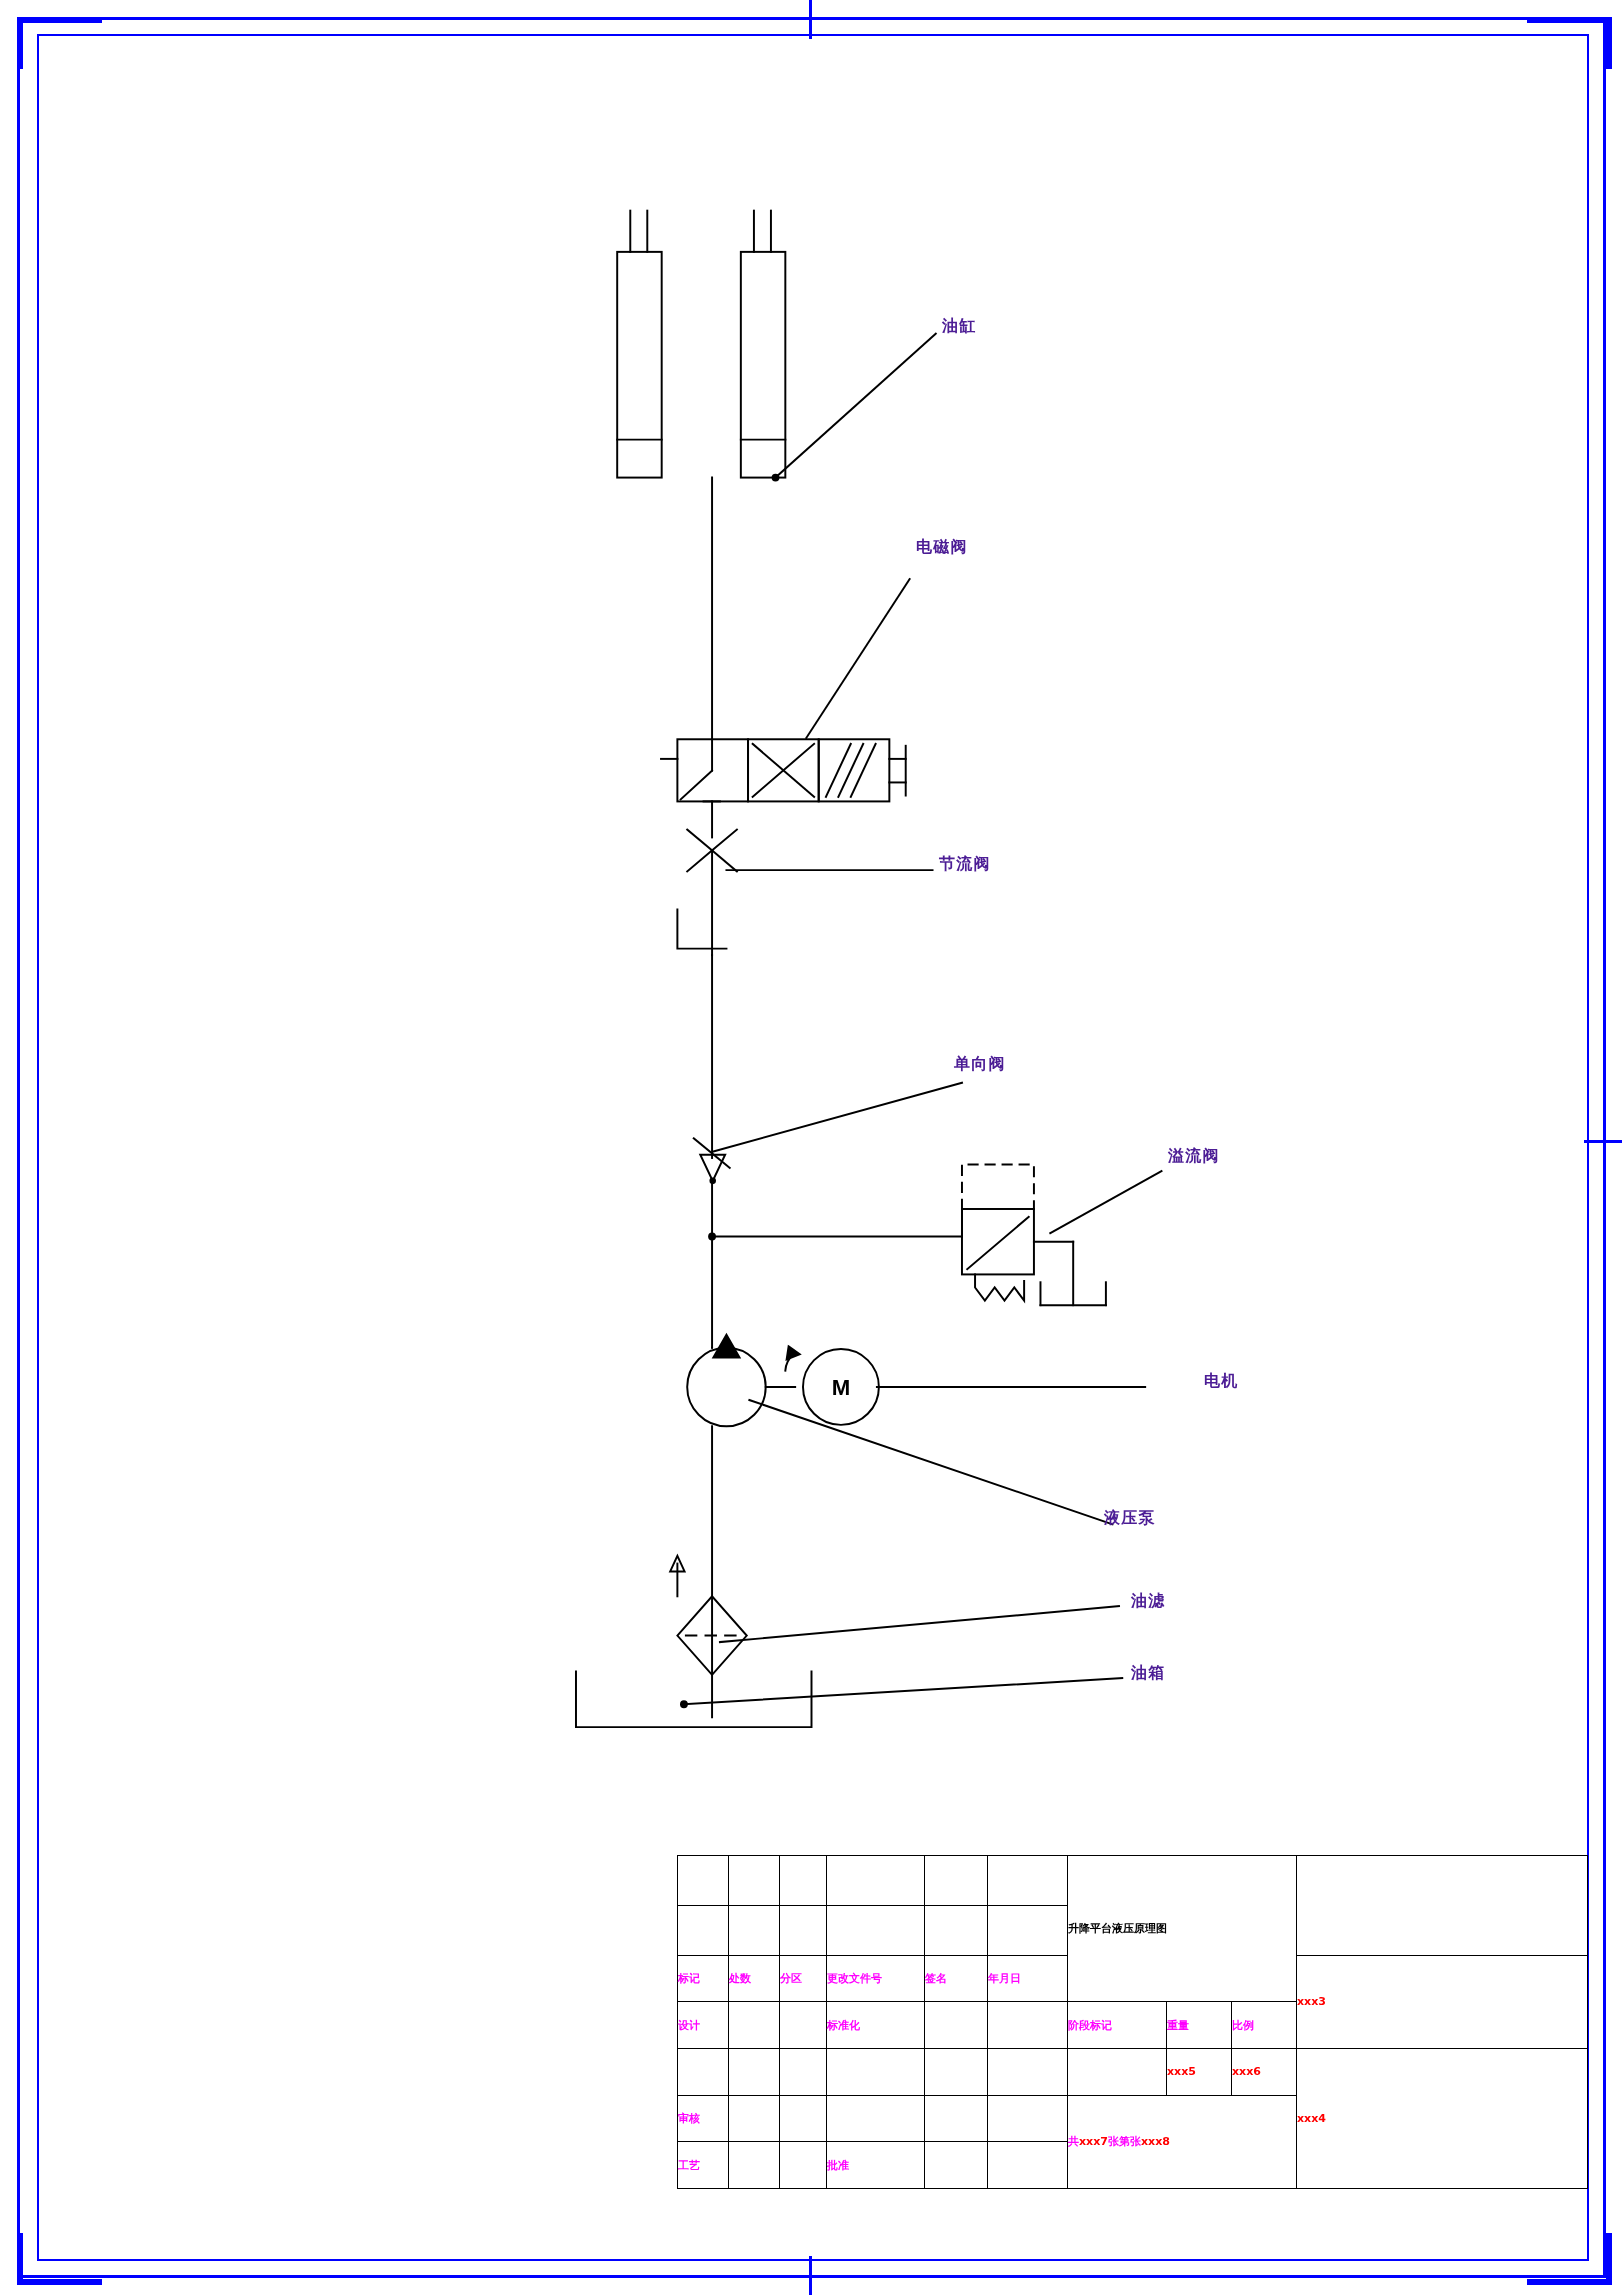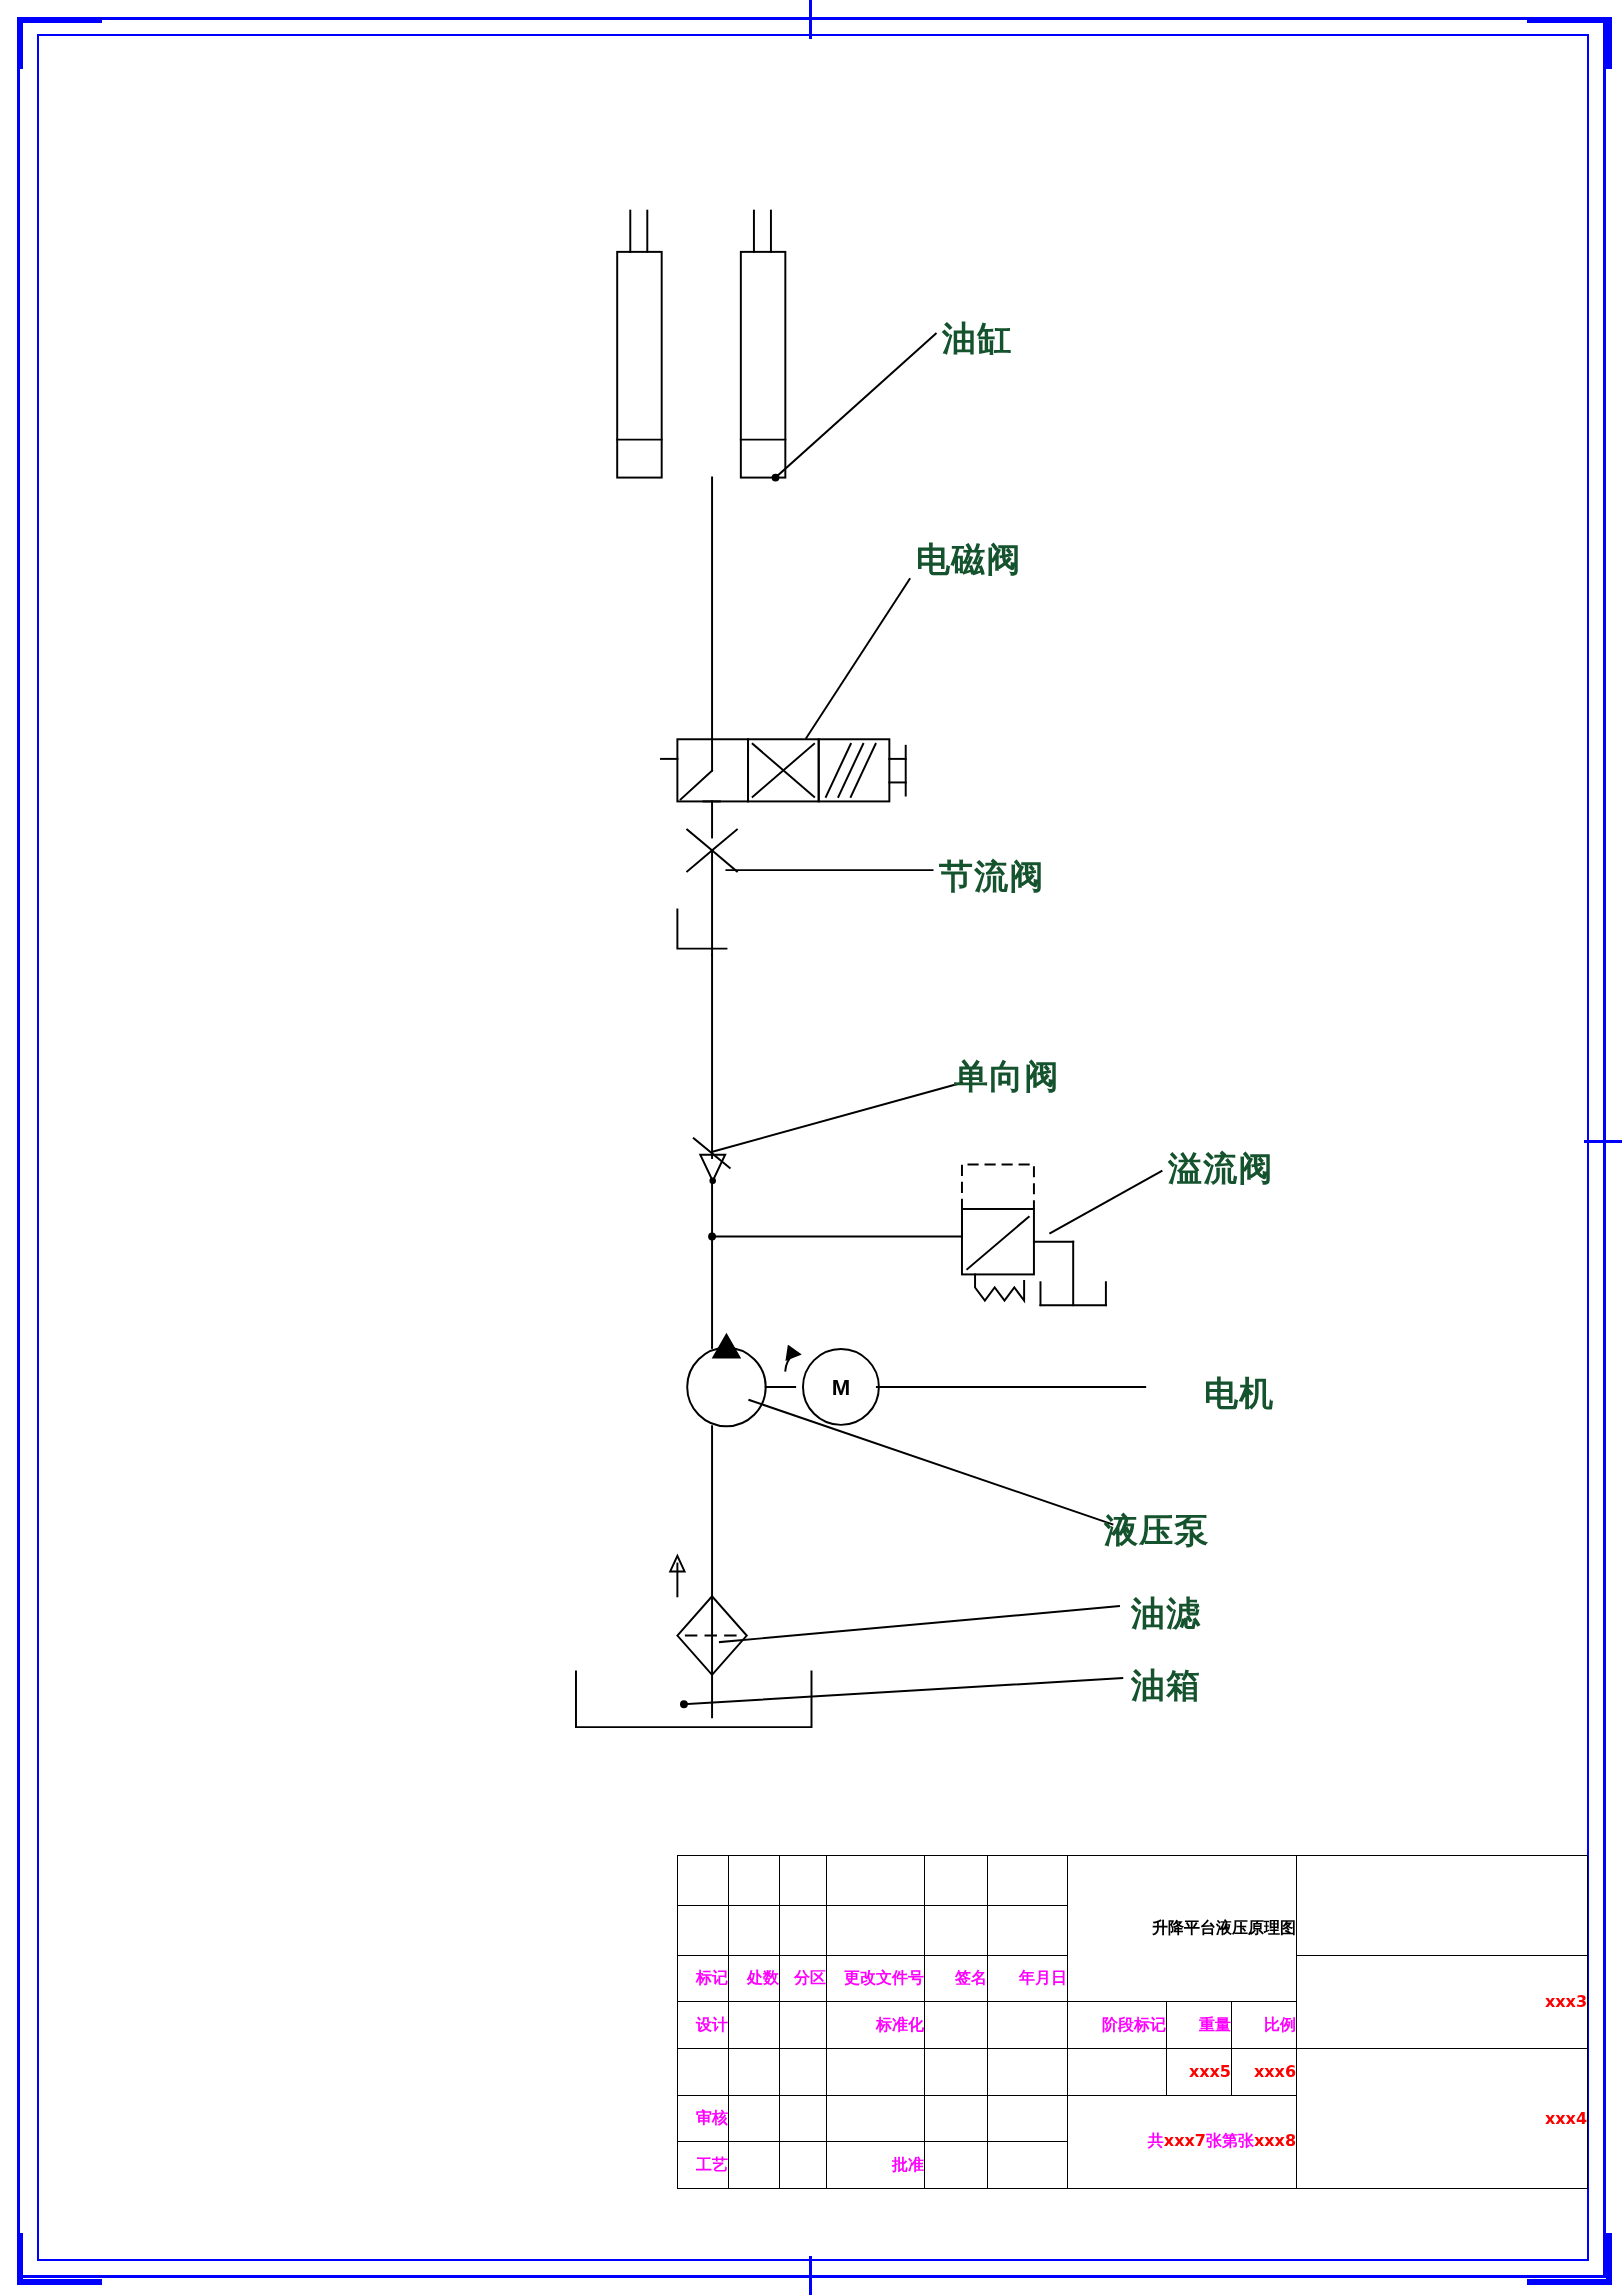--- a/index.html
+++ b/index.html
@@ -21,26 +21,26 @@
   
   .tick{position:absolute;background:#0000ff;}
   .tick-top{left:809px;top:0px;width:3.3px;height:39px;}
   .tick-bottom{left:809px;top:2256px;width:3.3px;height:39px;}
   .tick-right{left:1584px;top:1140px;width:39px;height:2.6px;}
 
   
   #schematic{position:absolute;left:0;top:0;width:1623px;height:2295px;}
 
   
-  .lbl{position:absolute;color:#14532d;font-family:"DejaVu Sans","Liberation Sans",sans-serif;font-weight:bold;font-size:34px;letter-spacing:1.3px;white-space:nowrap;}
+  .lbl{position:absolute;color:#4c1d95;font-family:"DejaVu Sans","Liberation Sans",sans-serif;font-weight:bold;font-size:16px;letter-spacing:1.3px;white-space:nowrap;}
 
   
   #titleblock{position:absolute;left:677px;top:1855px;width:911px;height:334px;}
   #titleblock table{border-collapse:collapse;width:100%;height:100%;table-layout:fixed;}
-  #titleblock td{border:1.3px solid #000000;padding:0;text-align:right;vertical-align:middle;font-size:16px;font-family:"DejaVu Sans","Liberation Sans",sans-serif;}
+  #titleblock td{border:1.3px solid #000000;padding:0;text-align:left;vertical-align:middle;font-size:11px;font-family:"DejaVu Sans","Liberation Sans",sans-serif;}
   .m{color:#ff00ff;font-weight:bold;}
   .r{color:#ff0000;font-weight:bold;margin-top:48px;}
   .blk{color:#000000;font-weight:bold;}
   .big{font-size:26px;}
   .mid{font-size:19.6px;}
   .sm{font-size:13.7px;}
 </style>
 </head>
 <body>
 

